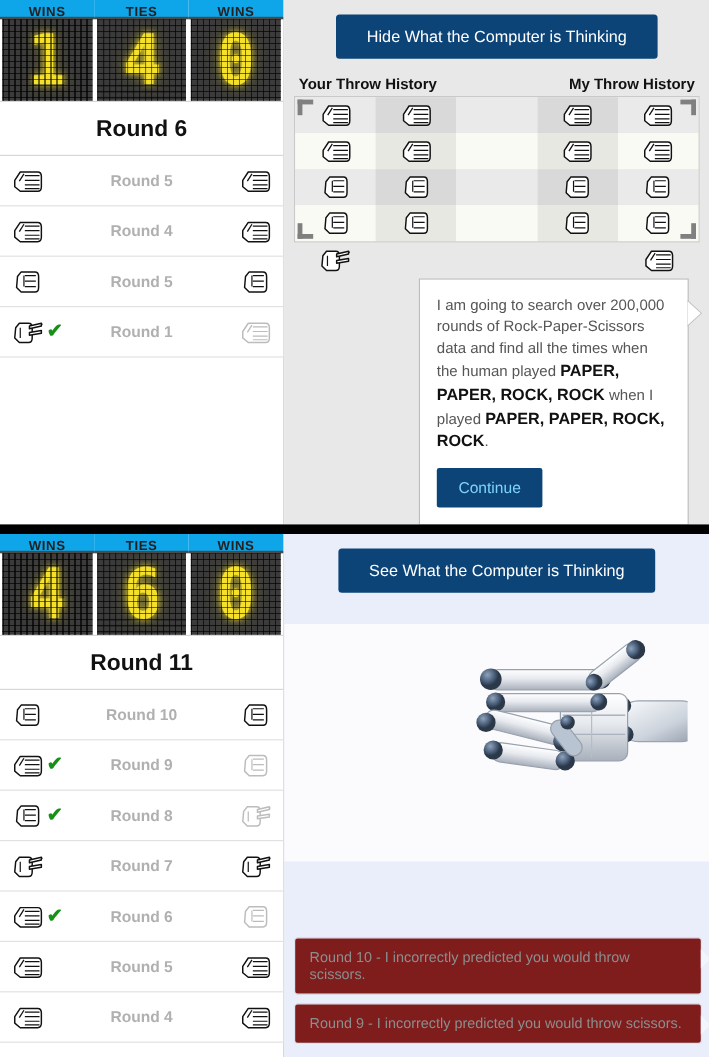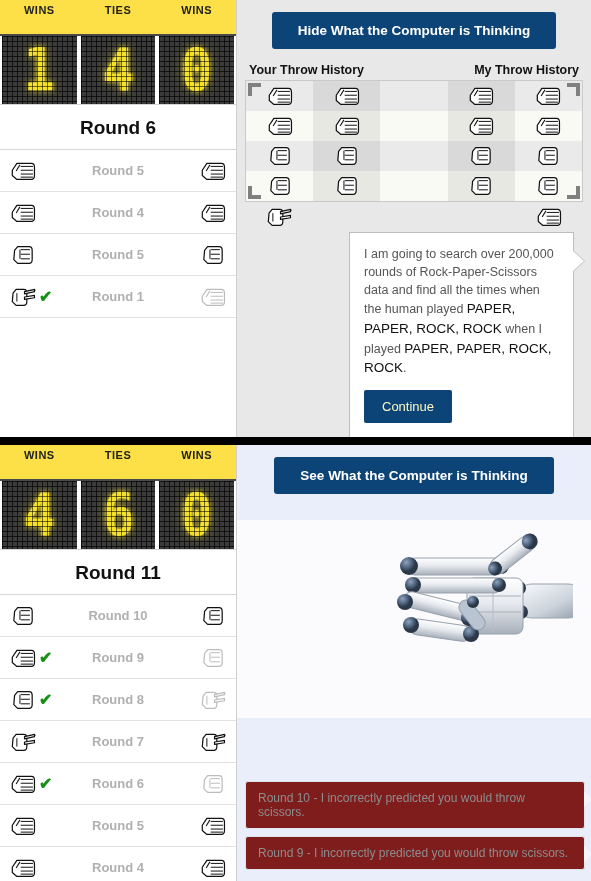--- a/index.html
+++ b/index.html
@@ -26,22 +26,22 @@
     width: 237px; height: 100%;
     background: #ffffff;
     border-right: 1px solid #cfcfcf;
     position: relative;
   }
 
   
   .scoreboard { display: flex; padding: 0; background: #ffffff; }
   .score-cell { width: 79px; }
   .score-label {
-    height: 36px; line-height: 20px; text-align: center;
-    background: #fde047;
+    height: 16px; line-height: 20px; text-align: center;
+    background: #0ea5e9;
     border-bottom: 2px solid #4a4a4a;
     font-size: 11px; font-weight: bold; letter-spacing: .5px;
     color: #222;
   }
   .led-box {
     height: 68px;
     margin: 0 2px;
     background:
       repeating-linear-gradient(to right, rgba(0,0,0,.30) 0 1px, rgba(255,255,255,0) 1px 5px),
       repeating-linear-gradient(to bottom, rgba(0,0,0,.30) 0 1px, rgba(255,255,255,0) 1px 5px),
@@ -103,21 +103,21 @@
     font-size: 11px; color: #333; letter-spacing: .6px;
   }
 
   .think-btn-wrap { padding: 12px 0 10px; text-align: center; }
   .think-btn {
     display: inline-block;
     background: #0d4477; color: #fff;
     border: none; border-radius: 3px;
     padding: 11px 26px;
     font-family: "Liberation Sans", sans-serif;
-    font-size: 13.5px; font-weight: bold;
+    font-size: 13.5px; font-weight: normal;
     cursor: pointer;
   }
 
   
   .hist-labels {
     display: flex; justify-content: space-between;
     padding: 4px 12px 3px 12px;
     font-size: 12.5px; font-weight: bold; color: #111;
   }
   .hist-grid {
@@ -154,24 +154,24 @@
     border-bottom: 10px solid transparent;
     border-left: 11px solid #ffffff;
   }
   .bubble:before {
     content: ""; position: absolute; right: -12px; top: 17px;
     border-top: 11px solid transparent;
     border-bottom: 11px solid transparent;
     border-left: 12px solid #bdbdbd;
   }
   .bubble-text { font-size: 12.5px; line-height: 1.45; color: #555; }
-  .bubble-text b { color: #111; font-size: 13.5px; font-weight: normal; }
+  .bubble-text b { color: #111; font-size: 13.5px; font-weight: bold; }
   .continue-btn {
     margin-top: 12px;
-    background: #0d4477; color: #fef9c3;
+    background: #0d4477; color: #7dd3fc;
     border: none; border-radius: 2px;
     padding: 9px 18px;
     font-family: "Liberation Sans", sans-serif;
     font-size: 13px; cursor: pointer;
   }
 
   
   .robot-stage {
     height: 198px; position: relative;
     background: #fbfbfd;

